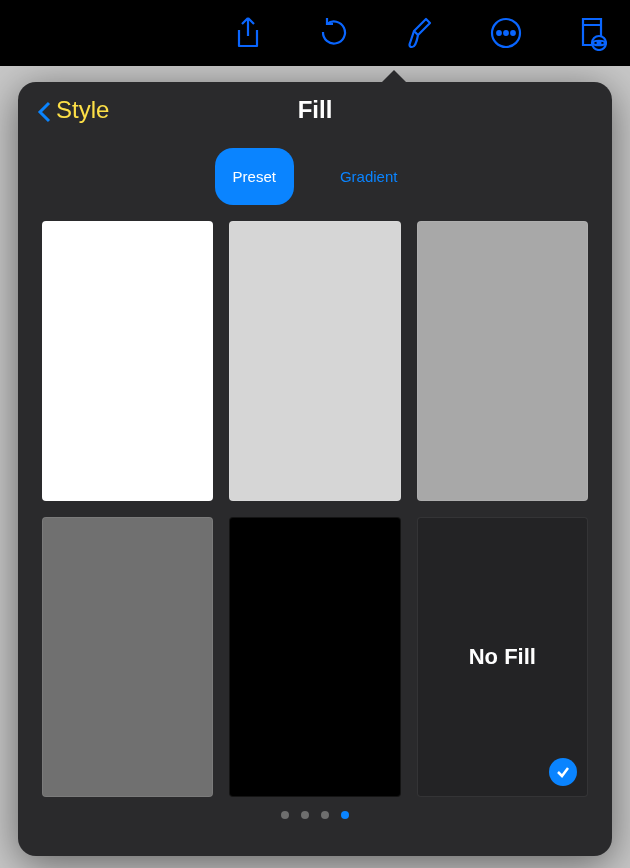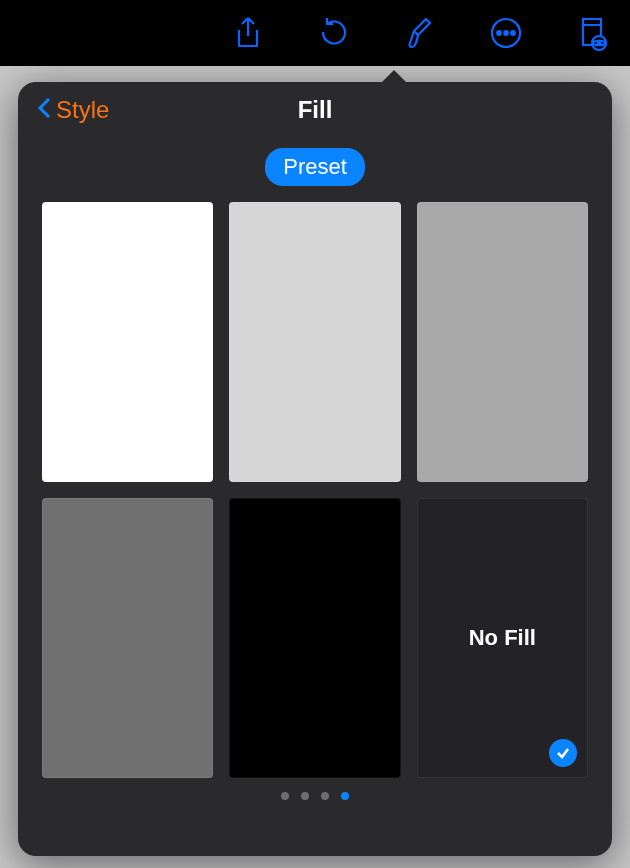--- a/index.html
+++ b/index.html
@@ -47,23 +47,23 @@
     }
     .popover-header {
       display: flex;
       align-items: center;
       height: 56px;
       position: relative;
       padding: 0 18px;
     }
     .back-btn {
       display: flex;
-      align-items: flex-start;
+      align-items: flex-end;
       gap: 4px;
-      color: #f97316;
+      color: #fde047;
       font-size: 24px;
       cursor: pointer;
     }
     .back-btn svg { stroke: #0a84ff; }
     .popover-title {
       position: absolute;
       left: 0; right: 0;
       text-align: center;
       color: #fff;
       font-size: 24px;
@@ -71,22 +71,22 @@
       pointer-events: none;
     }
     .segmented {
       display: flex;
       justify-content: center;
       gap: 28px;
       padding: 10px 0 16px;
     }
     .seg-item {
       color: #0a84ff;
-      font-size: 22px;
-      padding: 6px 18px;
+      font-size: 15px;
+      padding: 20px 18px;
       border-radius: 18px;
       cursor: pointer;
     }
     .seg-item.active {
       background: #0a84ff;
       color: #fff;
     }
     .swatch-grid {
       display: grid;
       grid-template-columns: repeat(3, 1fr);
@@ -185,20 +185,21 @@
       <svg width="16" height="24" viewBox="0 0 16 24" fill="none" stroke-width="3">
         <path d="M13 3 L4 12 L13 21"></path>
       </svg>
       <span>Style</span>
     </div>
     <div class="popover-title">Fill</div>
   </div>
 
   <div class="segmented">
     <div class="seg-item active">Preset</div>
+    <div class="seg-item">Gradient</div>
   </div>
 
   <div class="swatch-grid">
     <div class="swatch" style="background:#ffffff"></div>
     <div class="swatch" style="background:#d6d6d6"></div>
     <div class="swatch" style="background:#a8a8a8"></div>
     <div class="swatch" style="background:#707070"></div>
     <div class="swatch" style="background:#000000"></div>
     <div class="swatch" style="background:#232325">
       <span class="swatch-label">No Fill</span>

